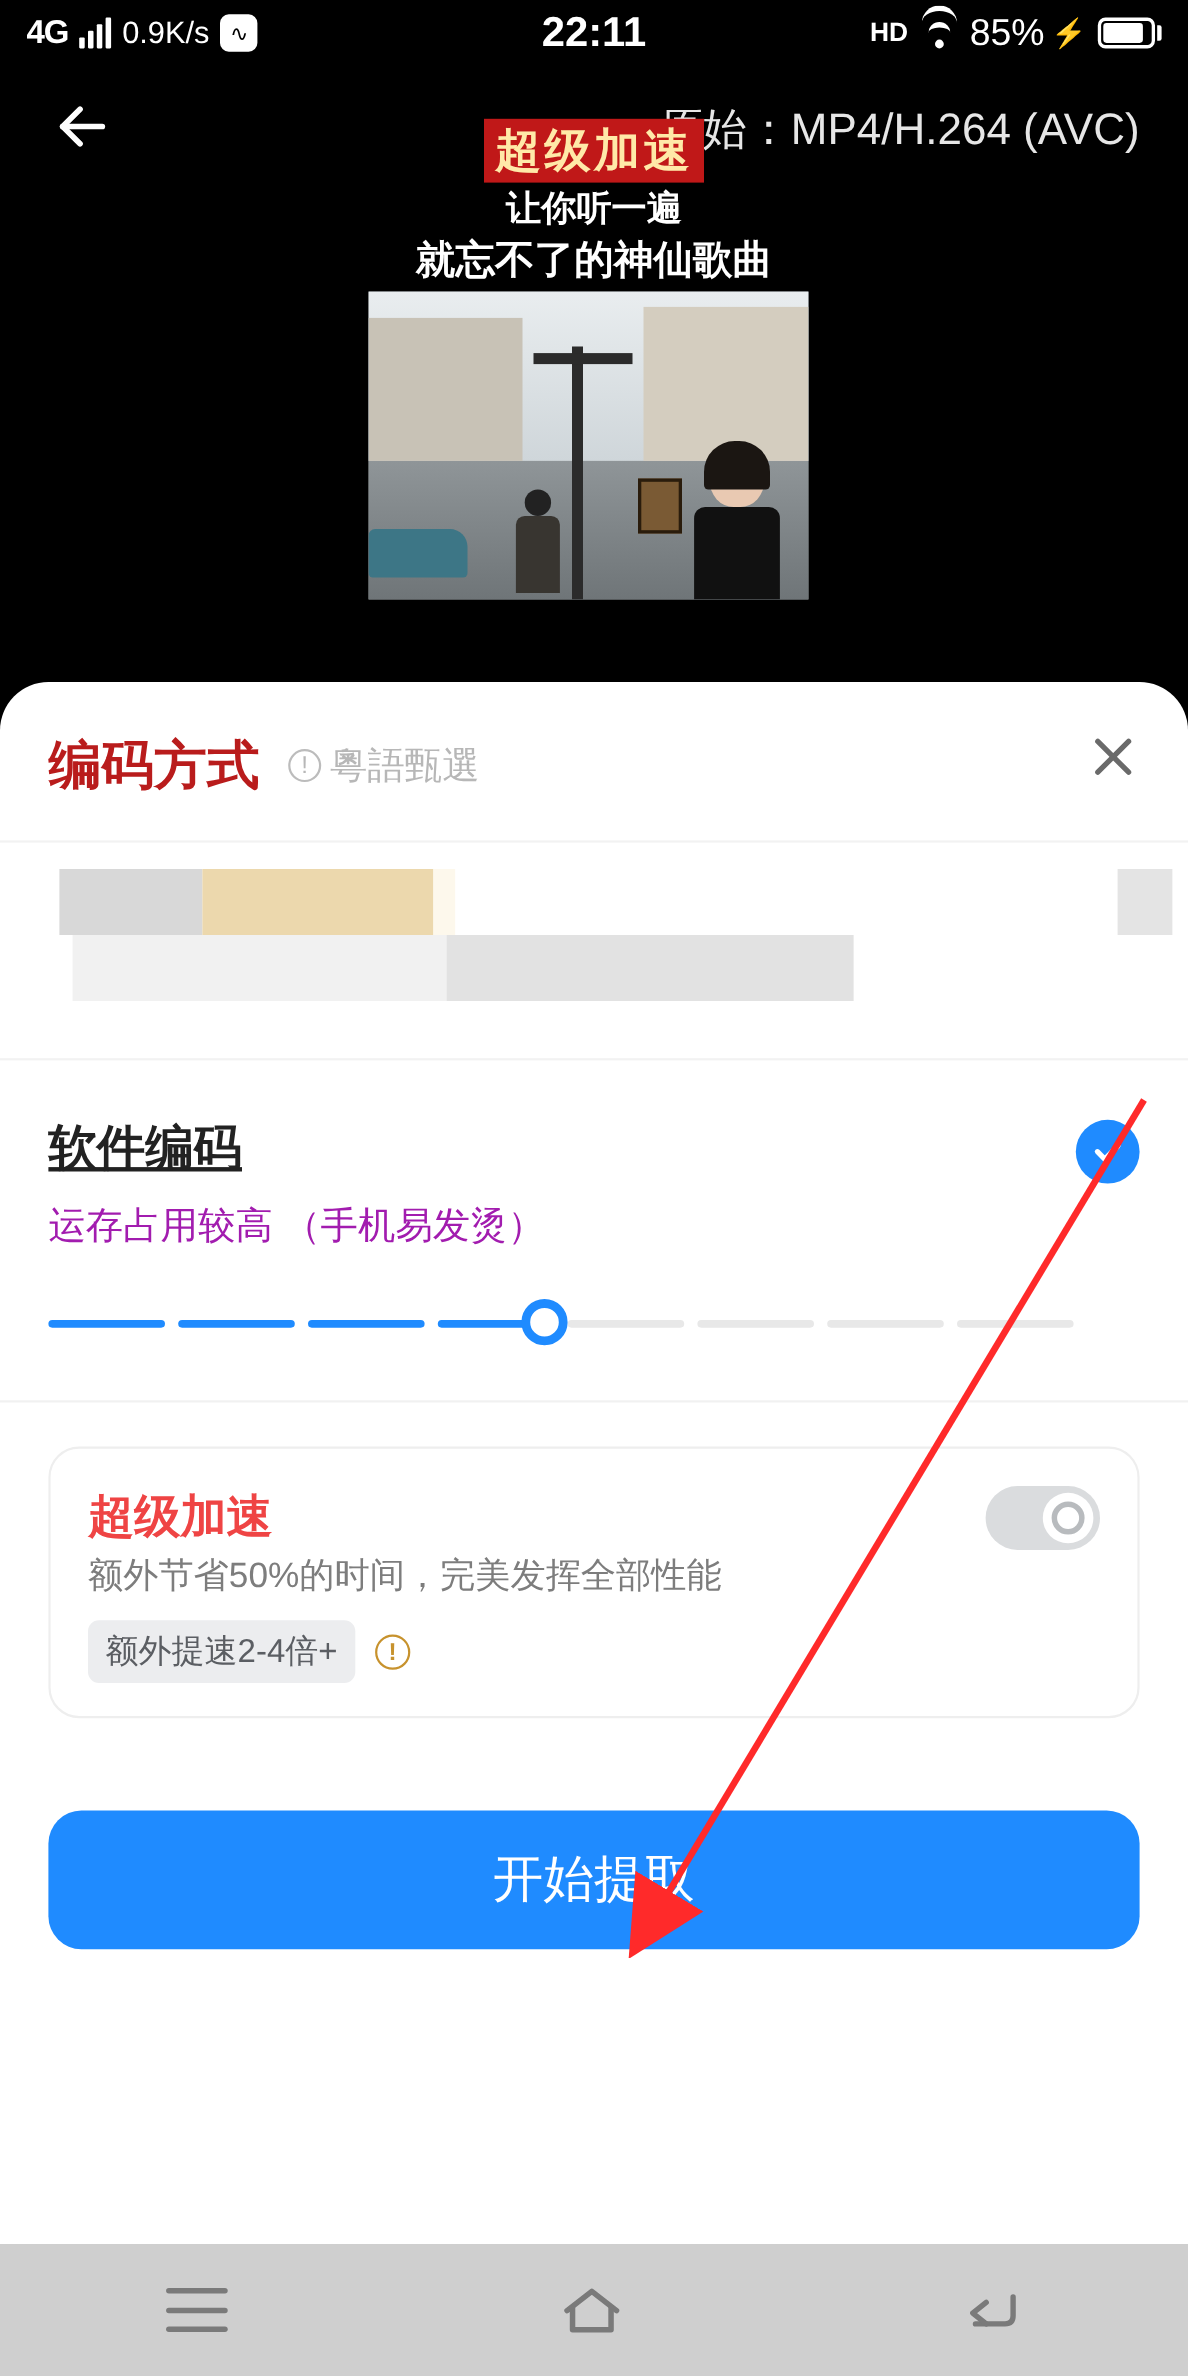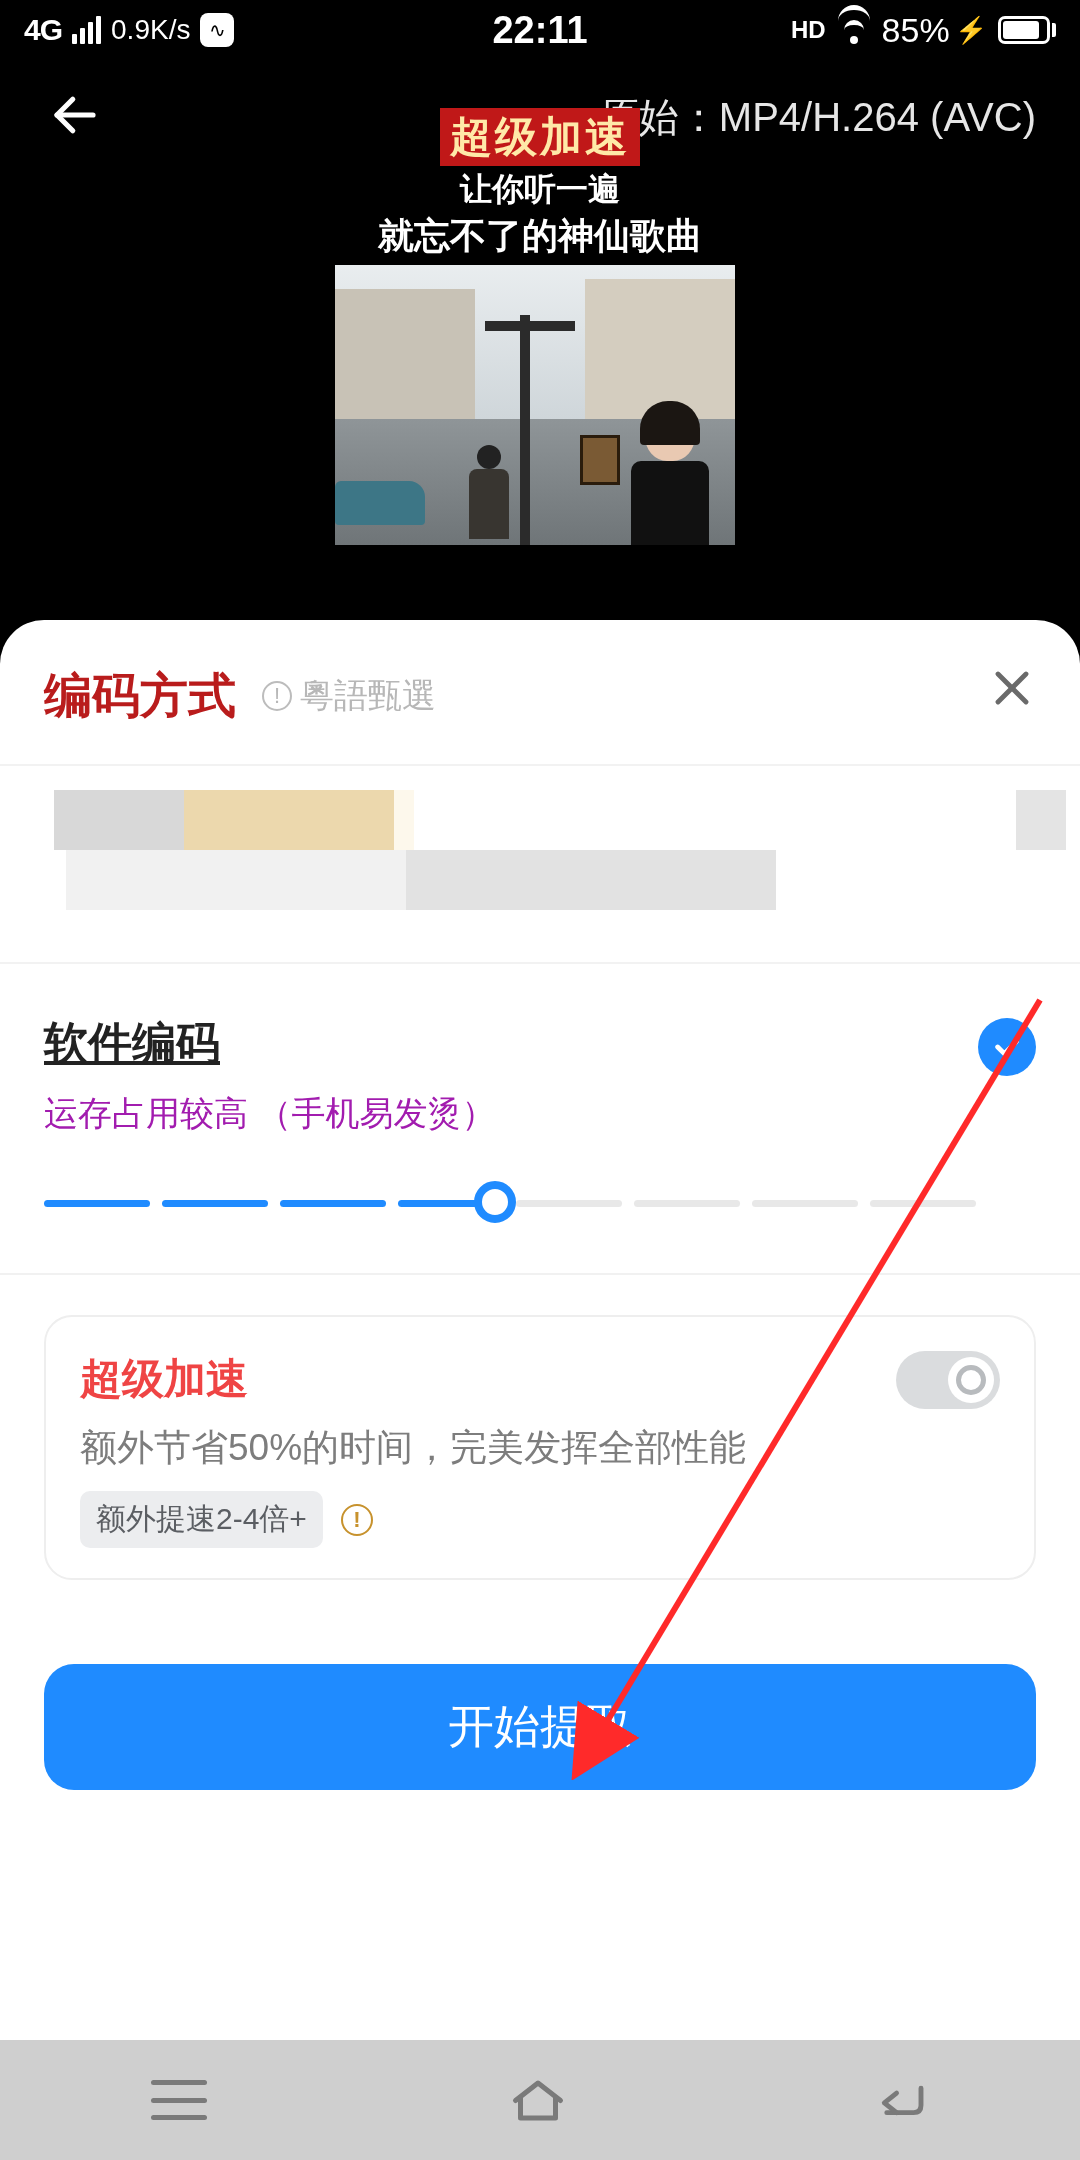--- a/index.html
+++ b/index.html
@@ -79,21 +79,21 @@
 .track{position:relative;height:12px;}
 .seg{position:absolute;top:3px;height:7px;border-radius:4px;}
 .lbls{display:flex;justify-content:space-between;margin-top:36px;color:#9b9b9b;font-size:34px;}
 .lbl-mid{position:relative;left:-40px;}
 .handle{position:absolute;top:-16px;width:42px;height:42px;background:#fff;border:8px solid #1f8bff;border-radius:50%;}
 
 .divider{height:2px;background:#f1f1f1;margin:44px 0 0 0;}
 
 .boost{margin:40px 44px 0 44px;border:2px solid #eee;border-radius:28px;padding:34px 34px 30px 34px;position:relative;}
 .boost-title{font-size:42px;font-weight:700;color:#ef4444;}
-.boost-desc{font-size:37px;color:#7d7d7d;margin-top:16px;}
+.boost-desc{font-size:32px;color:#7d7d7d;margin-top:4px;}
 .boost-row{display:flex;align-items:center;gap:18px;margin-top:18px;}
 .boost-badge{background:#ecedef;color:#5b5e63;font-size:30px;padding:8px 16px;border-radius:10px;}
 .warn-ico{width:32px;height:32px;border:2.5px solid #c7922d;border-radius:50%;display:flex;align-items:center;justify-content:center;color:#c7922d;font-size:22px;font-weight:700;}
 .toggle{position:absolute;right:34px;top:34px;width:104px;height:58px;background:#dadcde;border-radius:40px;}
 .toggle-knob{position:absolute;right:6px;top:6px;width:46px;height:46px;background:#fff;border-radius:50%;display:flex;align-items:center;justify-content:center;}
 .toggle-knob::after{content:"";width:20px;height:20px;border:5px solid #b8bbbe;border-radius:50%;}
 
 .primary-btn{margin:84px 44px 0 44px;height:126px;background:#1f8bff;border-radius:30px;display:flex;align-items:center;justify-content:center;color:#fff;font-size:46px;font-weight:500;}
 
 .arrow-annot{position:absolute;pointer-events:none;z-index:50;}

